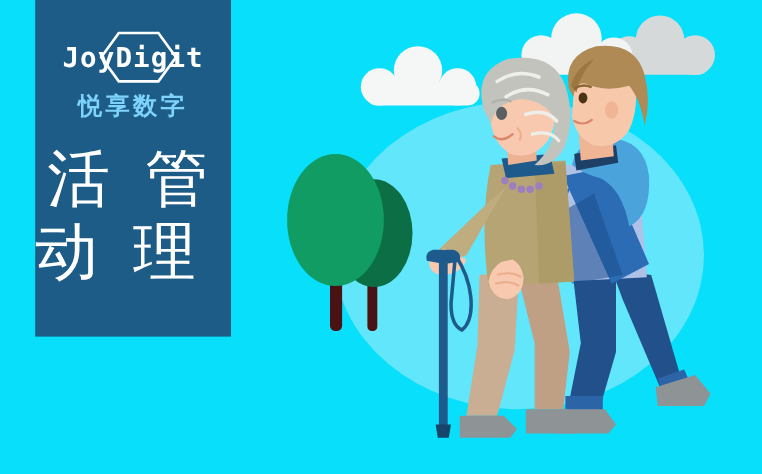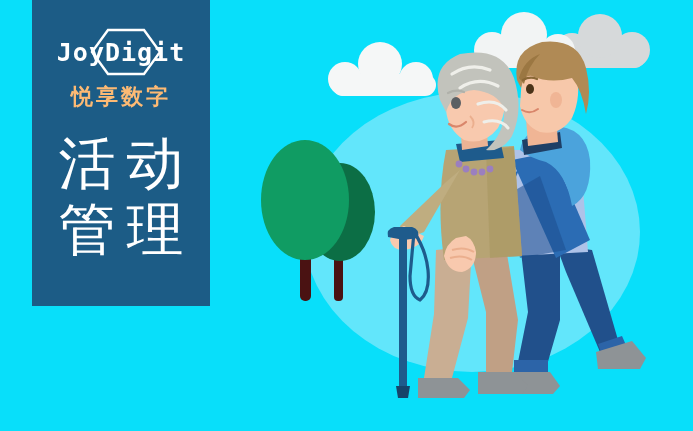--- a/index.html
+++ b/index.html
@@ -25,26 +25,26 @@
   #logo-mark{position:relative;width:150px;height:52px;}
   #logo-mark svg{position:absolute;left:0;top:0;}
   #logo-word{
     position:absolute;left:0;top:0;width:150px;height:52px;
     display:flex;align-items:center;justify-content:center;
     color:#ffffff;font-weight:bold;font-size:25px;letter-spacing:1px;
     font-family:"DejaVu Sans Mono","Liberation Mono",monospace;
     line-height:1;
   }
   #logo-cn{
-    margin-top:4px;color:#fdba74;font-size:22px;font-weight:bold;
+    margin-top:4px;color:#7dd3fc;font-size:22px;font-weight:bold;
     letter-spacing:3px;font-family:Liberation Sans, sans-serif;
   }
   #title-wrap{
     position:absolute;left:0;top:130px;width:178px;
-    display:flex;flex-direction:column;align-items:center;
+    display:flex;flex-direction:row;align-items:center;
   }
   .title-line{color:#ffffff;font-size:57px;line-height:1.16;letter-spacing:11px;
     text-indent:11px;font-family:"DejaVu Sans","Liberation Sans",sans-serif;}
   .title-thin{font-weight:300;}
   .title-bold{font-weight:normal;}
 </style>
 </head>
 <body>
 
 <div id="stage">

